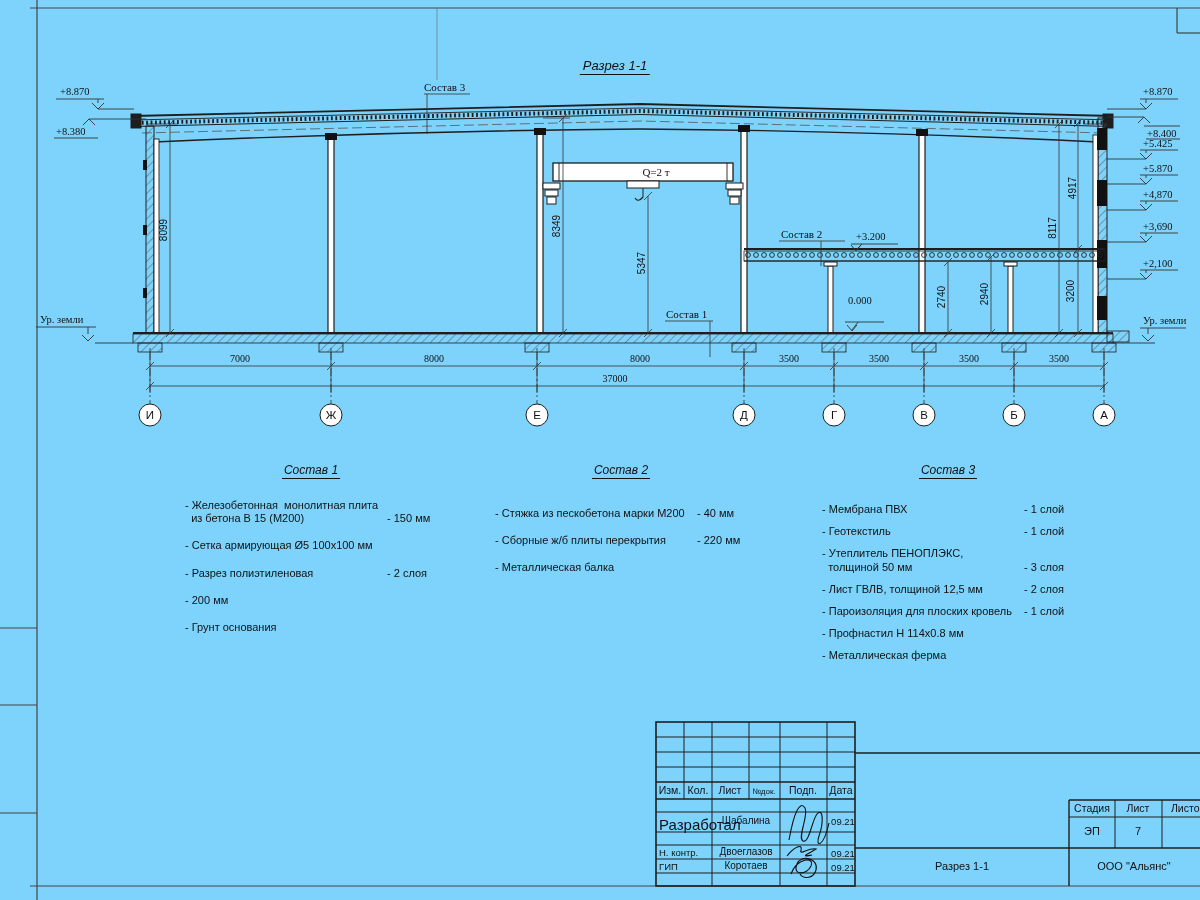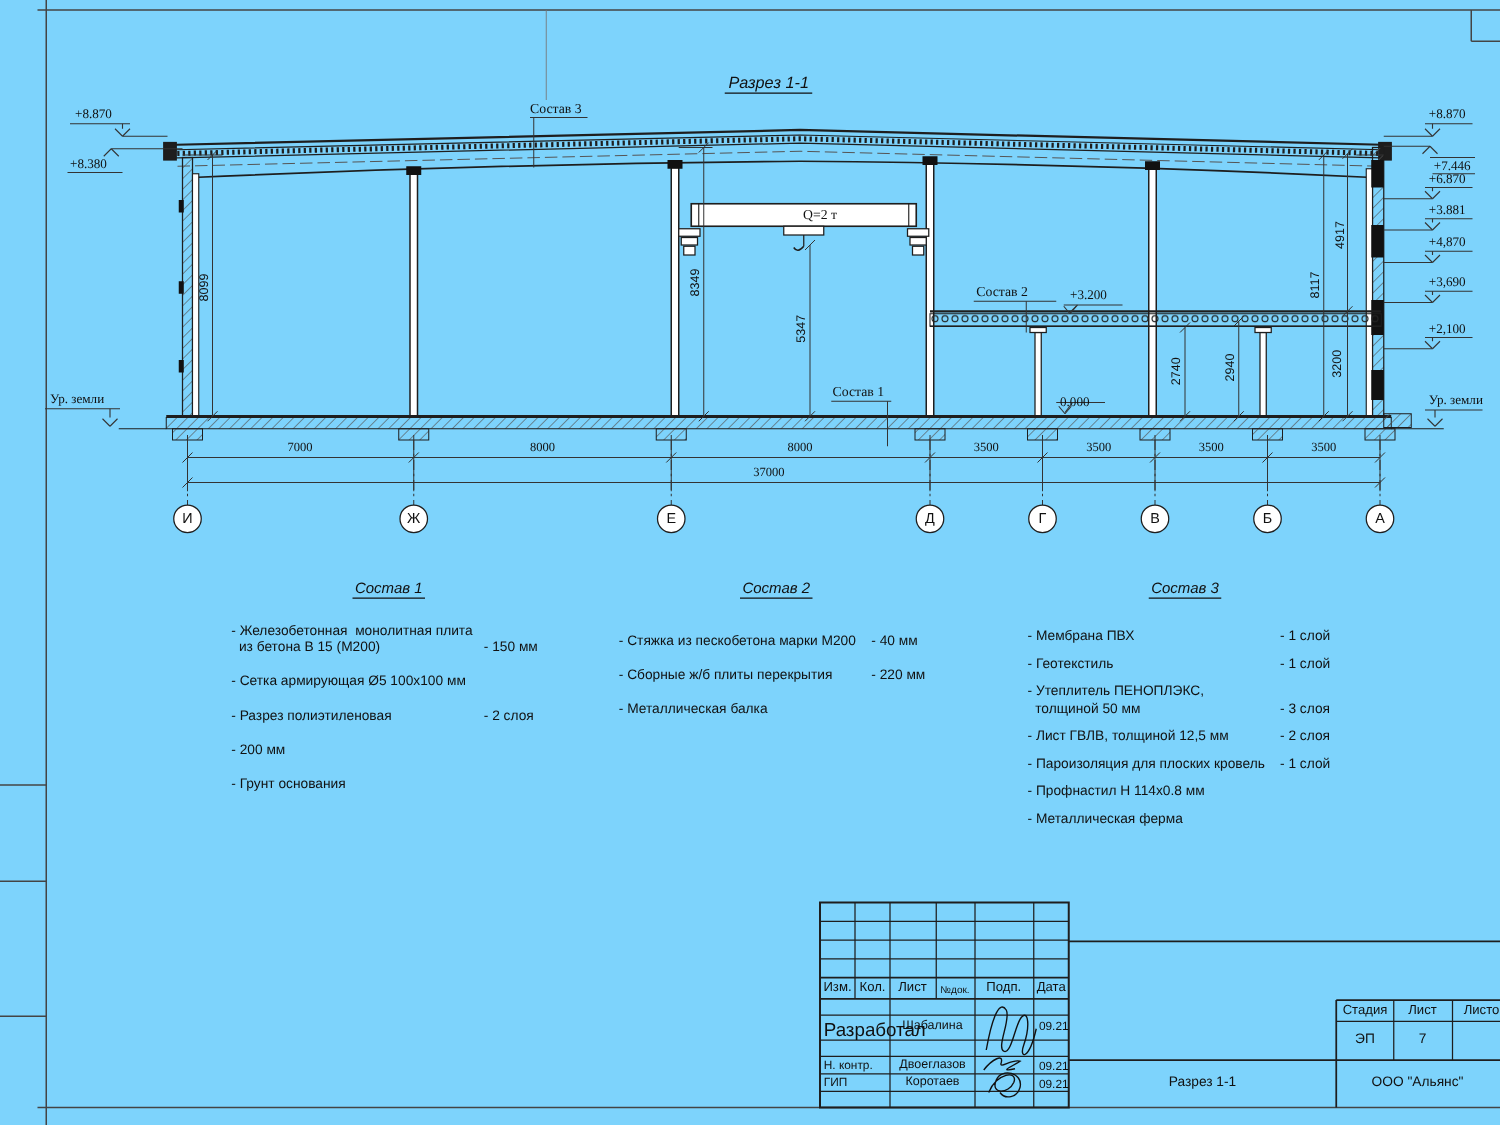--- a/index.html
+++ b/index.html
@@ -318,33 +318,33 @@
   </g>
 </svg>
 
 <div class="sect-title" style="left:615px;top:58px;">Разрез 1-1</div>
 
 <div class="lbl elev" style="left:60px;top:86px;">+8.870</div>
 <div class="lbl elev" style="left:56px;top:126px;">+8.380</div>
 <div class="lbl elev" style="left:40px;top:314px;">Ур. земли</div>
 
 <div class="lbl elev" style="left:1143px;top:86px;">+8.870</div>
-<div class="lbl elev" style="left:1147px;top:128px;">+7.446</div>
-<div class="lbl elev" style="left:1143px;top:138px;">+6.870</div>
-<div class="lbl elev" style="left:1143px;top:163px;">+3.881</div>
+<div class="lbl elev" style="left:1147px;top:128px;">+8.400</div>
+<div class="lbl elev" style="left:1143px;top:138px;">+5.425</div>
+<div class="lbl elev" style="left:1143px;top:163px;">+5.870</div>
 <div class="lbl elev" style="left:1143px;top:189px;">+4,870</div>
 <div class="lbl elev" style="left:1143px;top:221px;">+3,690</div>
 <div class="lbl elev" style="left:1143px;top:258px;">+2,100</div>
 <div class="lbl elev" style="left:1143px;top:315px;">Ур. земли</div>
 
 <div class="lbl" style="left:424px;top:81px;">Состав 3</div>
 <div class="lbl" style="left:781px;top:228px;">Состав 2</div>
 <div class="lbl" style="left:666px;top:308px;">Состав 1</div>
 <div class="lbl elev" style="left:856px;top:231px;">+3.200</div>
-<div class="lbl elev" style="left:848px;top:317px;">0.000</div>
+<div class="lbl elev" style="left:848px;top:295px;">0.000</div>
 <div class="lbl ctr" style="left:656px;top:166px;">Q=2 т</div>
 
 <div class="vdim" style="left:134px;top:224px;">8099</div>
 <div class="vdim" style="left:527px;top:220px;">8349</div>
 <div class="vdim" style="left:612px;top:257px;">5347</div>
 <div class="vdim" style="left:912px;top:291px;">2740</div>
 <div class="vdim" style="left:955px;top:288px;">2940</div>
 <div class="vdim" style="left:1041px;top:285px;">3200</div>
 <div class="vdim" style="left:1023px;top:222px;">8117</div>
 <div class="vdim" style="left:1043px;top:182px;">4917</div>

